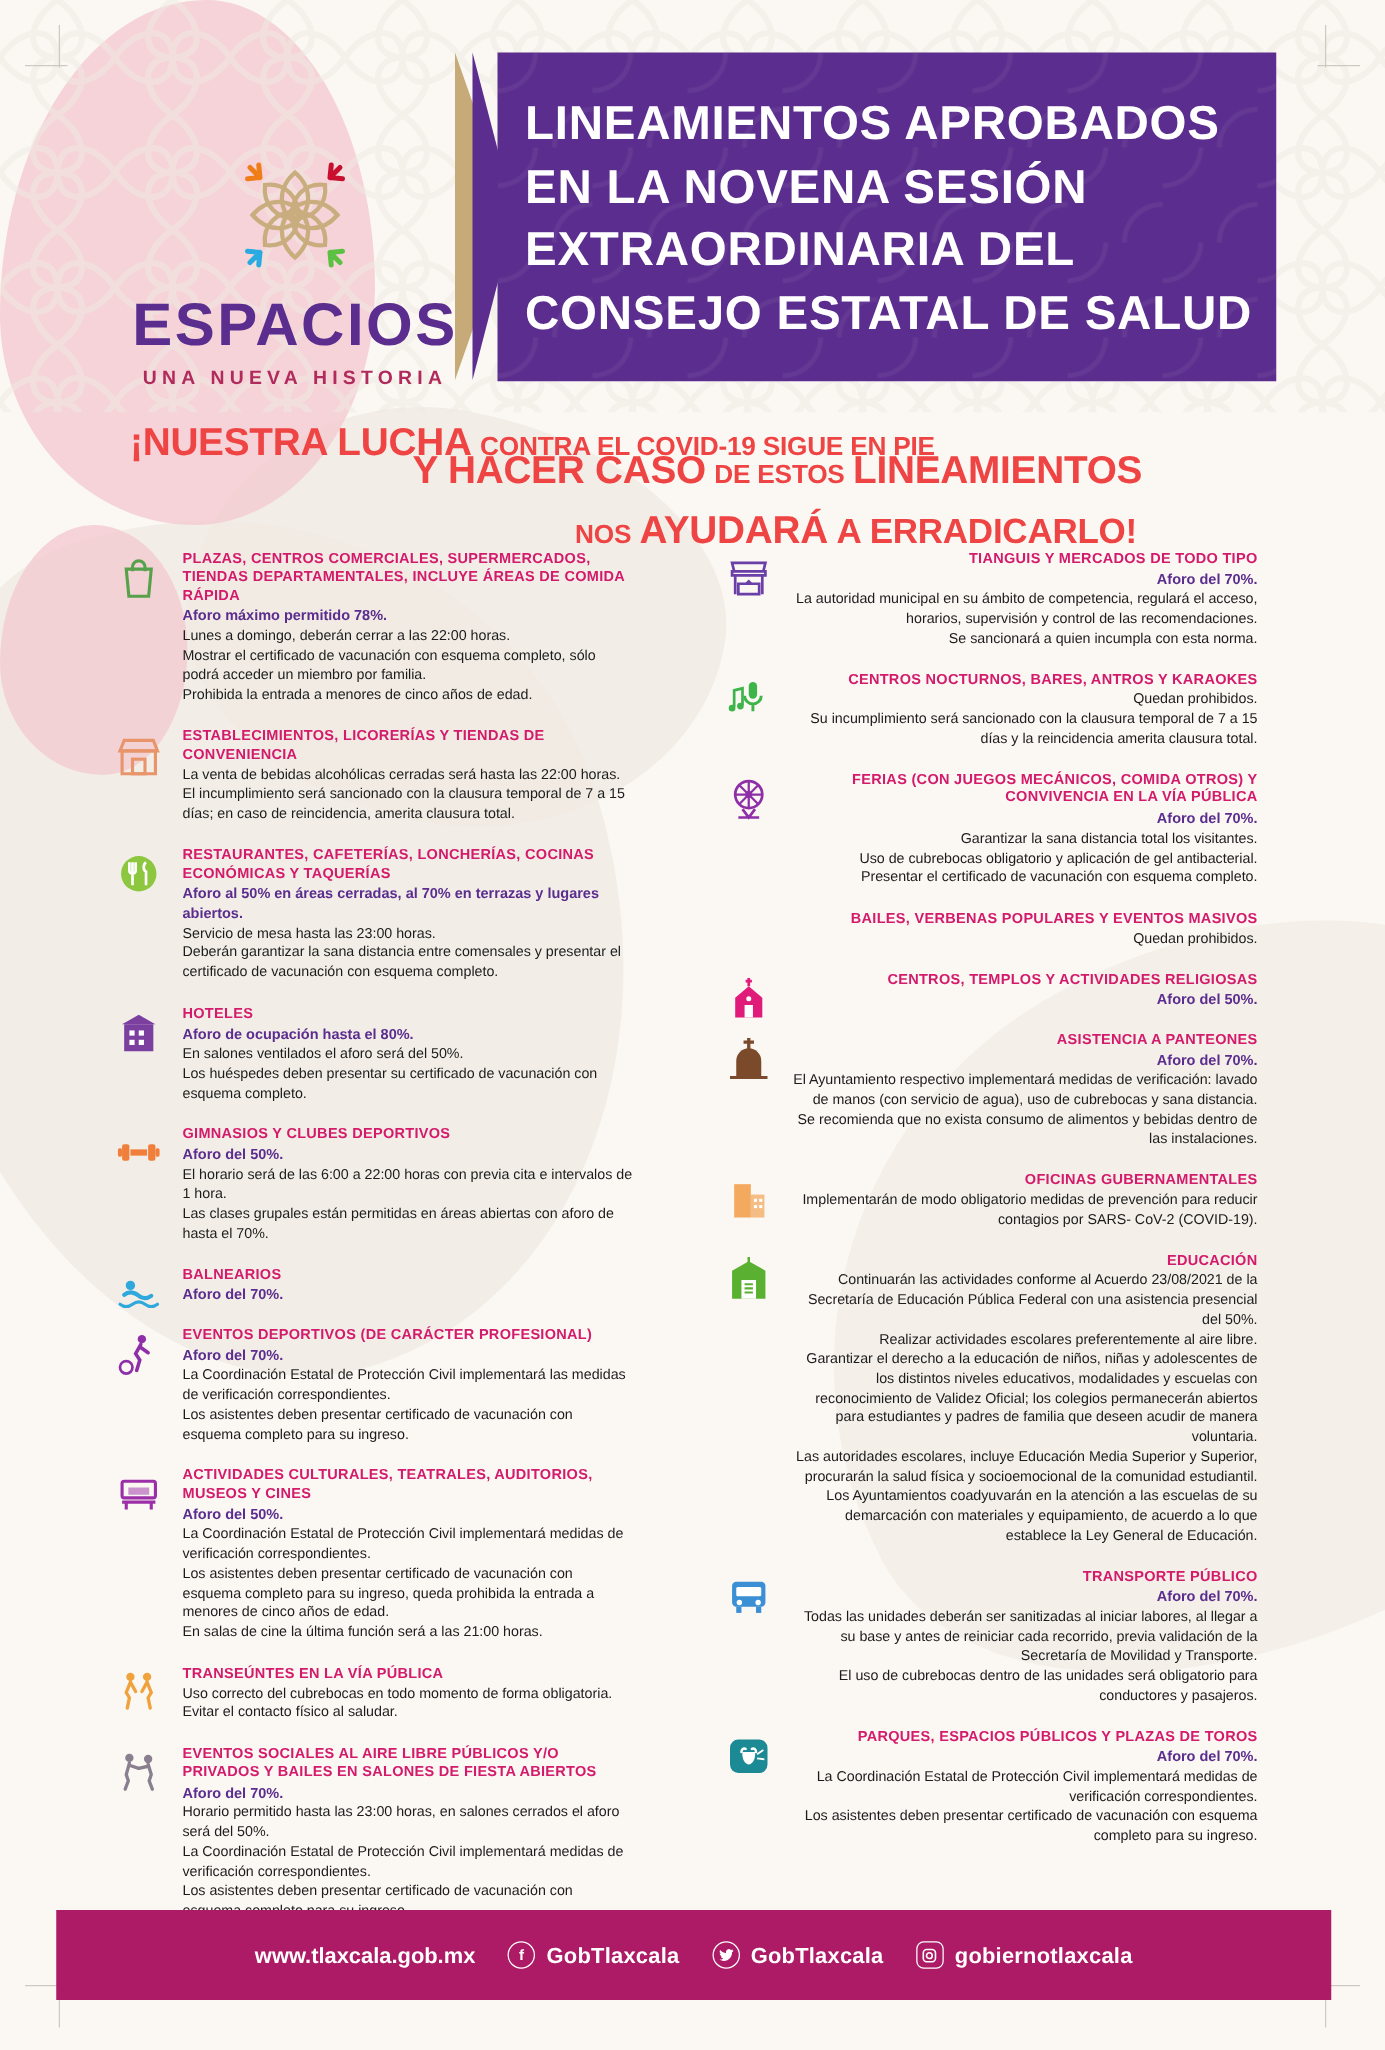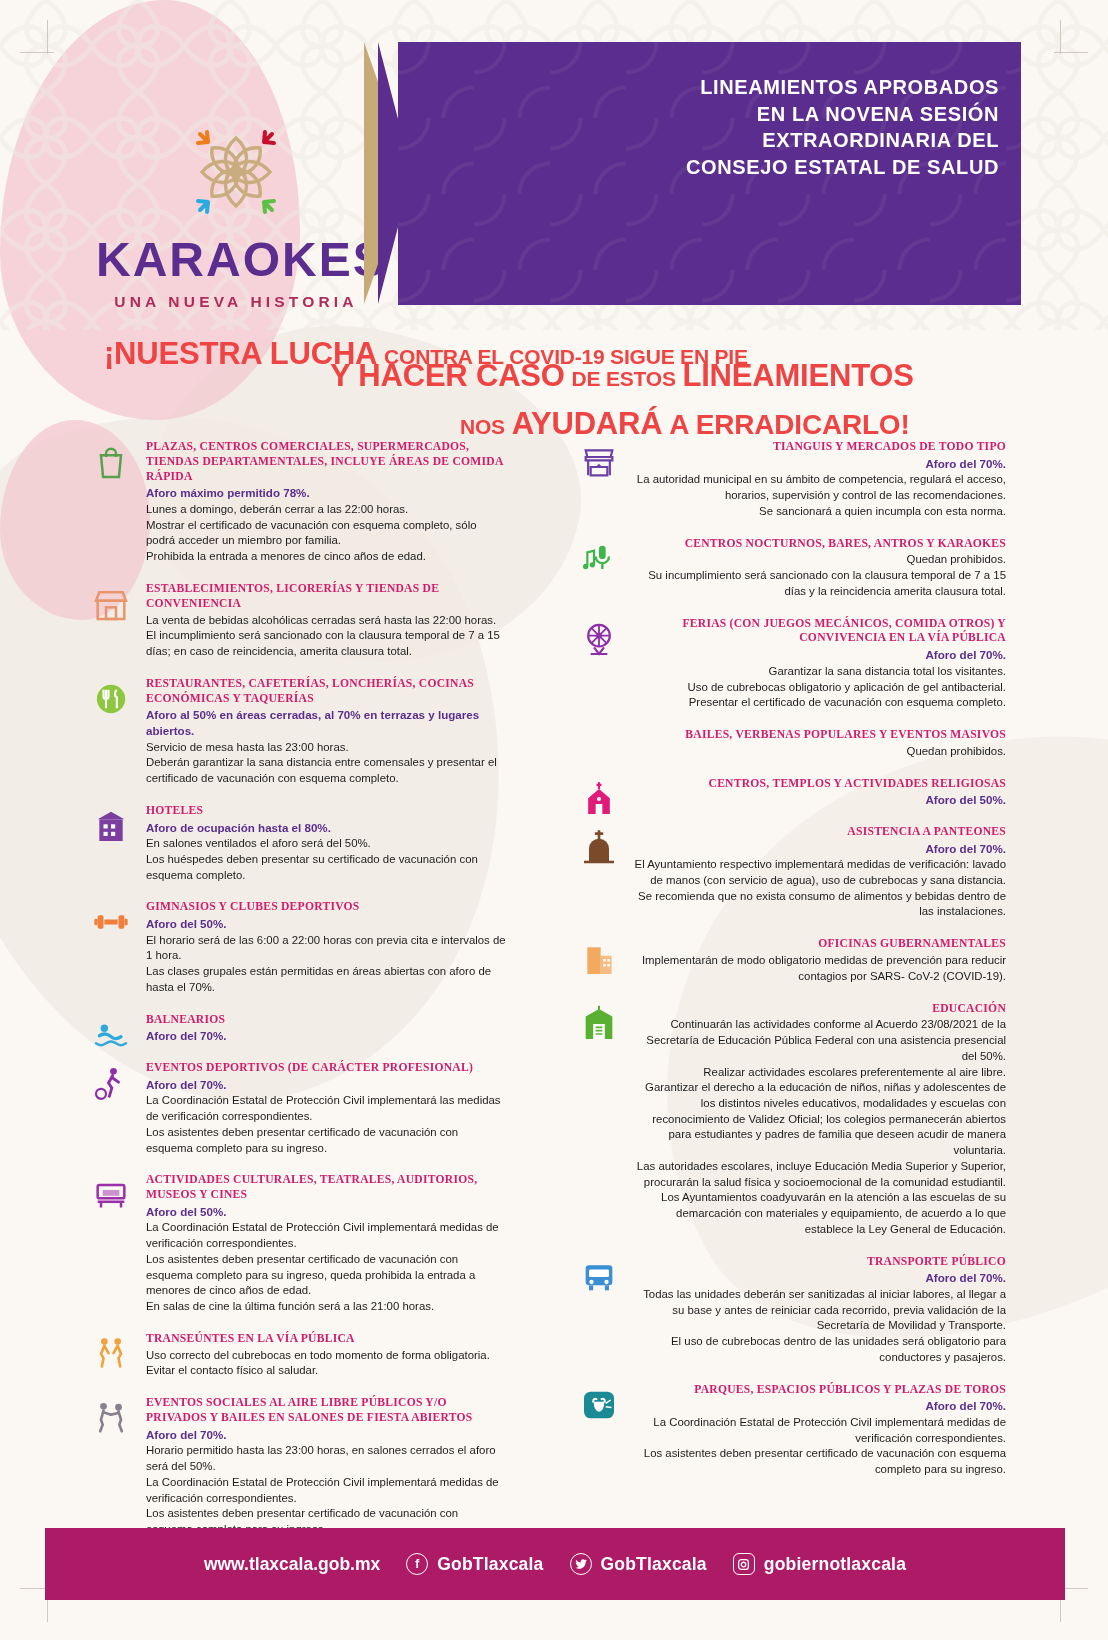--- a/index.html
+++ b/index.html
@@ -98,24 +98,24 @@
     position:absolute;left:378px;top:0;
     width:0;height:0;
     border-top:131.5px solid transparent;
     border-bottom:131.5px solid transparent;
     border-left:34px solid #5b2d8e;
   }
   .header-title{
     position:relative;z-index:3;
     color:#ffffff;
     font-weight:bold;
-    font-size:20px;
+    font-size:38px;
     line-height:1.33;
     letter-spacing:.6px;
-    text-align:right;
+    text-align:left;
     padding:32px 22px 0 22px;
     font-family:"Liberation Sans", sans-serif;
   }
   .header-title div{white-space:nowrap;}
 
   
   .logo{position:absolute;left:96px;top:78px;width:280px;text-align:center;}
   .logo-word{
     font-size:48px;font-weight:bold;color:#5b2d8e;
     letter-spacing:2px;margin-top:4px;
@@ -152,21 +152,21 @@
     display:flex;align-items:flex-start;justify-content:center;
   }
   .entry-icon svg{display:block;}
   .entry-title{
     color:#d31a6b;
     font-weight:bold;
     font-size:11.6px;
     line-height:1.28;
     letter-spacing:.25px;
     margin:0 0 1px 0;
-    font-family:Liberation Serif, serif;
+    font-family:Liberation Sans, sans-serif;
   }
   .entry-aforo{
     color:#5b2d8e;
     font-weight:bold;
     font-size:11.6px;
     line-height:1.34;
     margin:0 0 1px 0;
   }
   .entry-body{
     color:#1c1c1c;
@@ -244,21 +244,21 @@
           <path d="M36 76 C52 78 64 66 62 50 C46 48 34 60 36 76 Z"></path>
           <path d="M84 76 C68 78 56 66 58 50 C74 48 86 60 84 76 Z"></path>
         </g>
         <g stroke-width="4" stroke-linecap="round" fill="none">
           <path d="M32 22 L24 14 M32 22 L22 23 M32 22 L31 12" stroke="#ef7d1a"></path>
           <path d="M88 22 L96 14 M88 22 L98 23 M88 22 L89 12" stroke="#c8102e"></path>
           <path d="M32 82 L24 90 M32 82 L22 81 M32 82 L31 92" stroke="#29abe2"></path>
           <path d="M88 82 L96 90 M88 82 L98 81 M88 82 L89 92" stroke="#5cc143"></path>
         </g>
       </svg>
-      <div class="logo-word">KARAOKES</div>
+      <div class="logo-word">ESPACIOS</div>
       <div class="logo-sub">UNA NUEVA HISTORIA</div>
     </div>
 
     <div class="header-arrow"></div>
     <div class="header-arrow2"></div>
     <div class="header-band">
       <div class="header-title">
         <div>LINEAMIENTOS APROBADOS</div>
         <div>EN LA NOVENA SESIÓN</div>
         <div>EXTRAORDINARIA DEL</div>

